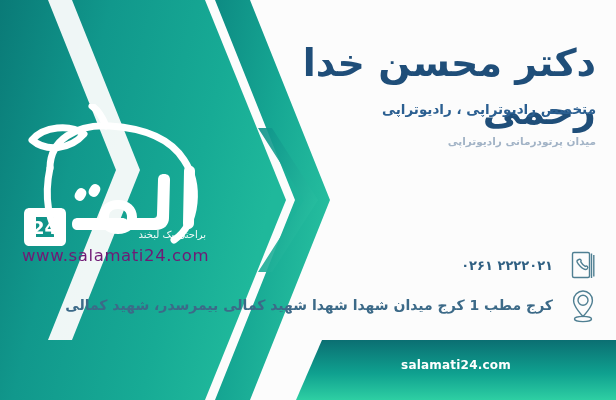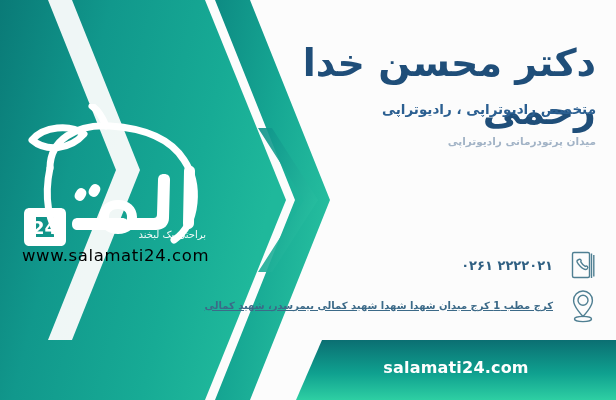--- a/index.html
+++ b/index.html
@@ -28,21 +28,21 @@
     text-decoration:underline;
   }
   #logo svg { display:block; }
   .logo-tagline {
     position:absolute; right:16px; top:125px;
     color:#ffffff; font-size:10px; letter-spacing:2px;
     direction:rtl; white-space:nowrap; opacity:.96;
   }
   .logo-url {
     position:absolute; left:8px; top:142px;
-    color:#000000; font-size:16.5px; letter-spacing:.6px;
+    color:#701a75; font-size:16.5px; letter-spacing:.6px;
     white-space:nowrap;
   }
 
   
   #doctor-name {
     position:absolute; right:20px; top:40px;
     width:400px; text-align:right; direction:rtl;
     color:#1f4e79; font-size:38px; font-weight:bold;
     letter-spacing:.3px; line-height:1.25;
   }
@@ -63,34 +63,34 @@
     position:absolute; right:18px;
     display:flex; align-items:center; justify-content:flex-start;
     direction:rtl; gap:15px;
   }
   #row-phone   { top:248px; width:420px; }
   #row-address { top:288px; width:430px; }
   .c-text {
     color:#2f5f82; font-size:13px; font-weight:bold;
     direction:rtl; text-align:right; white-space:nowrap;
   }
-  #row-address .c-text { font-size:10px; color:#3c6a88; font-weight:bold;text-decoration:underline; }
+  #row-address .c-text { font-size:14px; color:#3c6a88; font-weight:bold; }
   .c-icon { width:30px; height:34px; flex:0 0 30px; }
   .c-icon svg { display:block; }
 
   
   #bottom-bar {
     position:absolute; left:296px; top:340px;
     width:320px; height:60px; overflow:hidden;
   }
   #bottom-bar .bb-shape { position:absolute; inset:0; }
   #bottom-url {
     position:absolute; left:0; right:0; top:18px;
     text-align:center; color:#ffffff;
-    font-size:16px; font-weight:bold; letter-spacing:.2px;
+    font-size:12px; font-weight:bold; letter-spacing:.2px;
   }
 </style>
 </head>
 <body>
 
 <div id="card">
 
   <div class="tealwrap">
     <svg width="340" height="400" viewBox="0 0 340 400" xmlns="http://www.w3.org/2000/svg">
       <defs>

